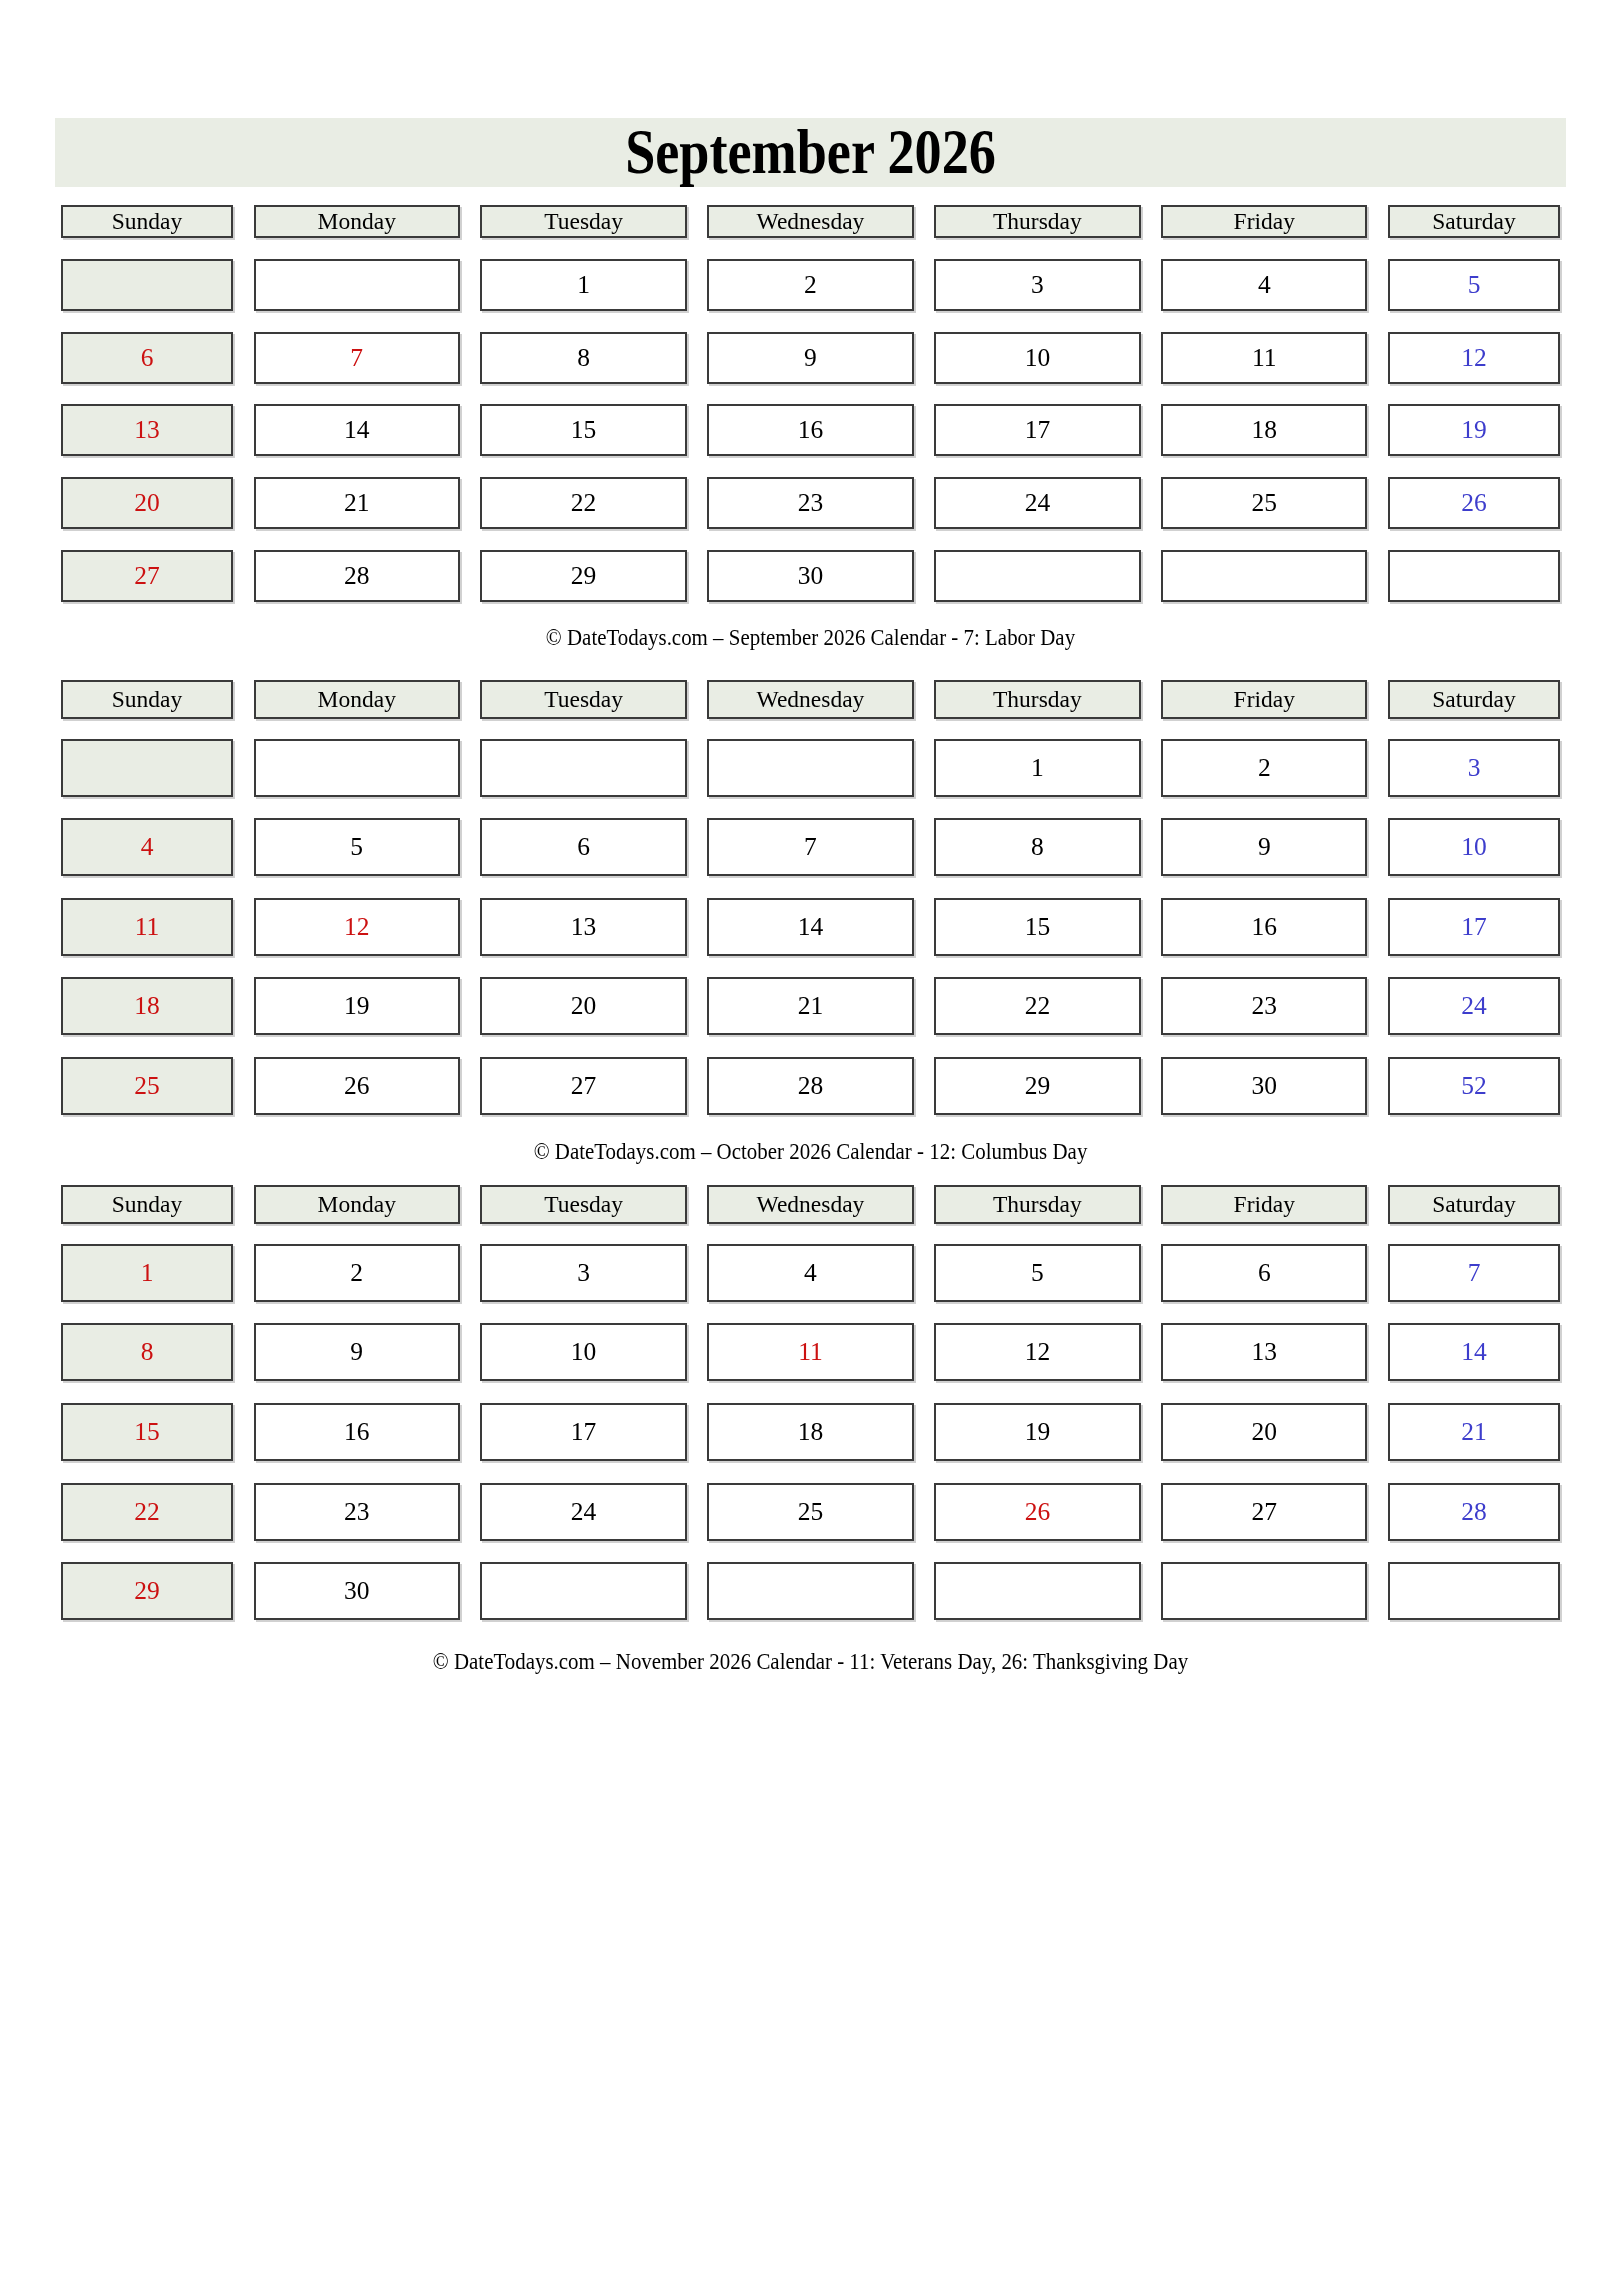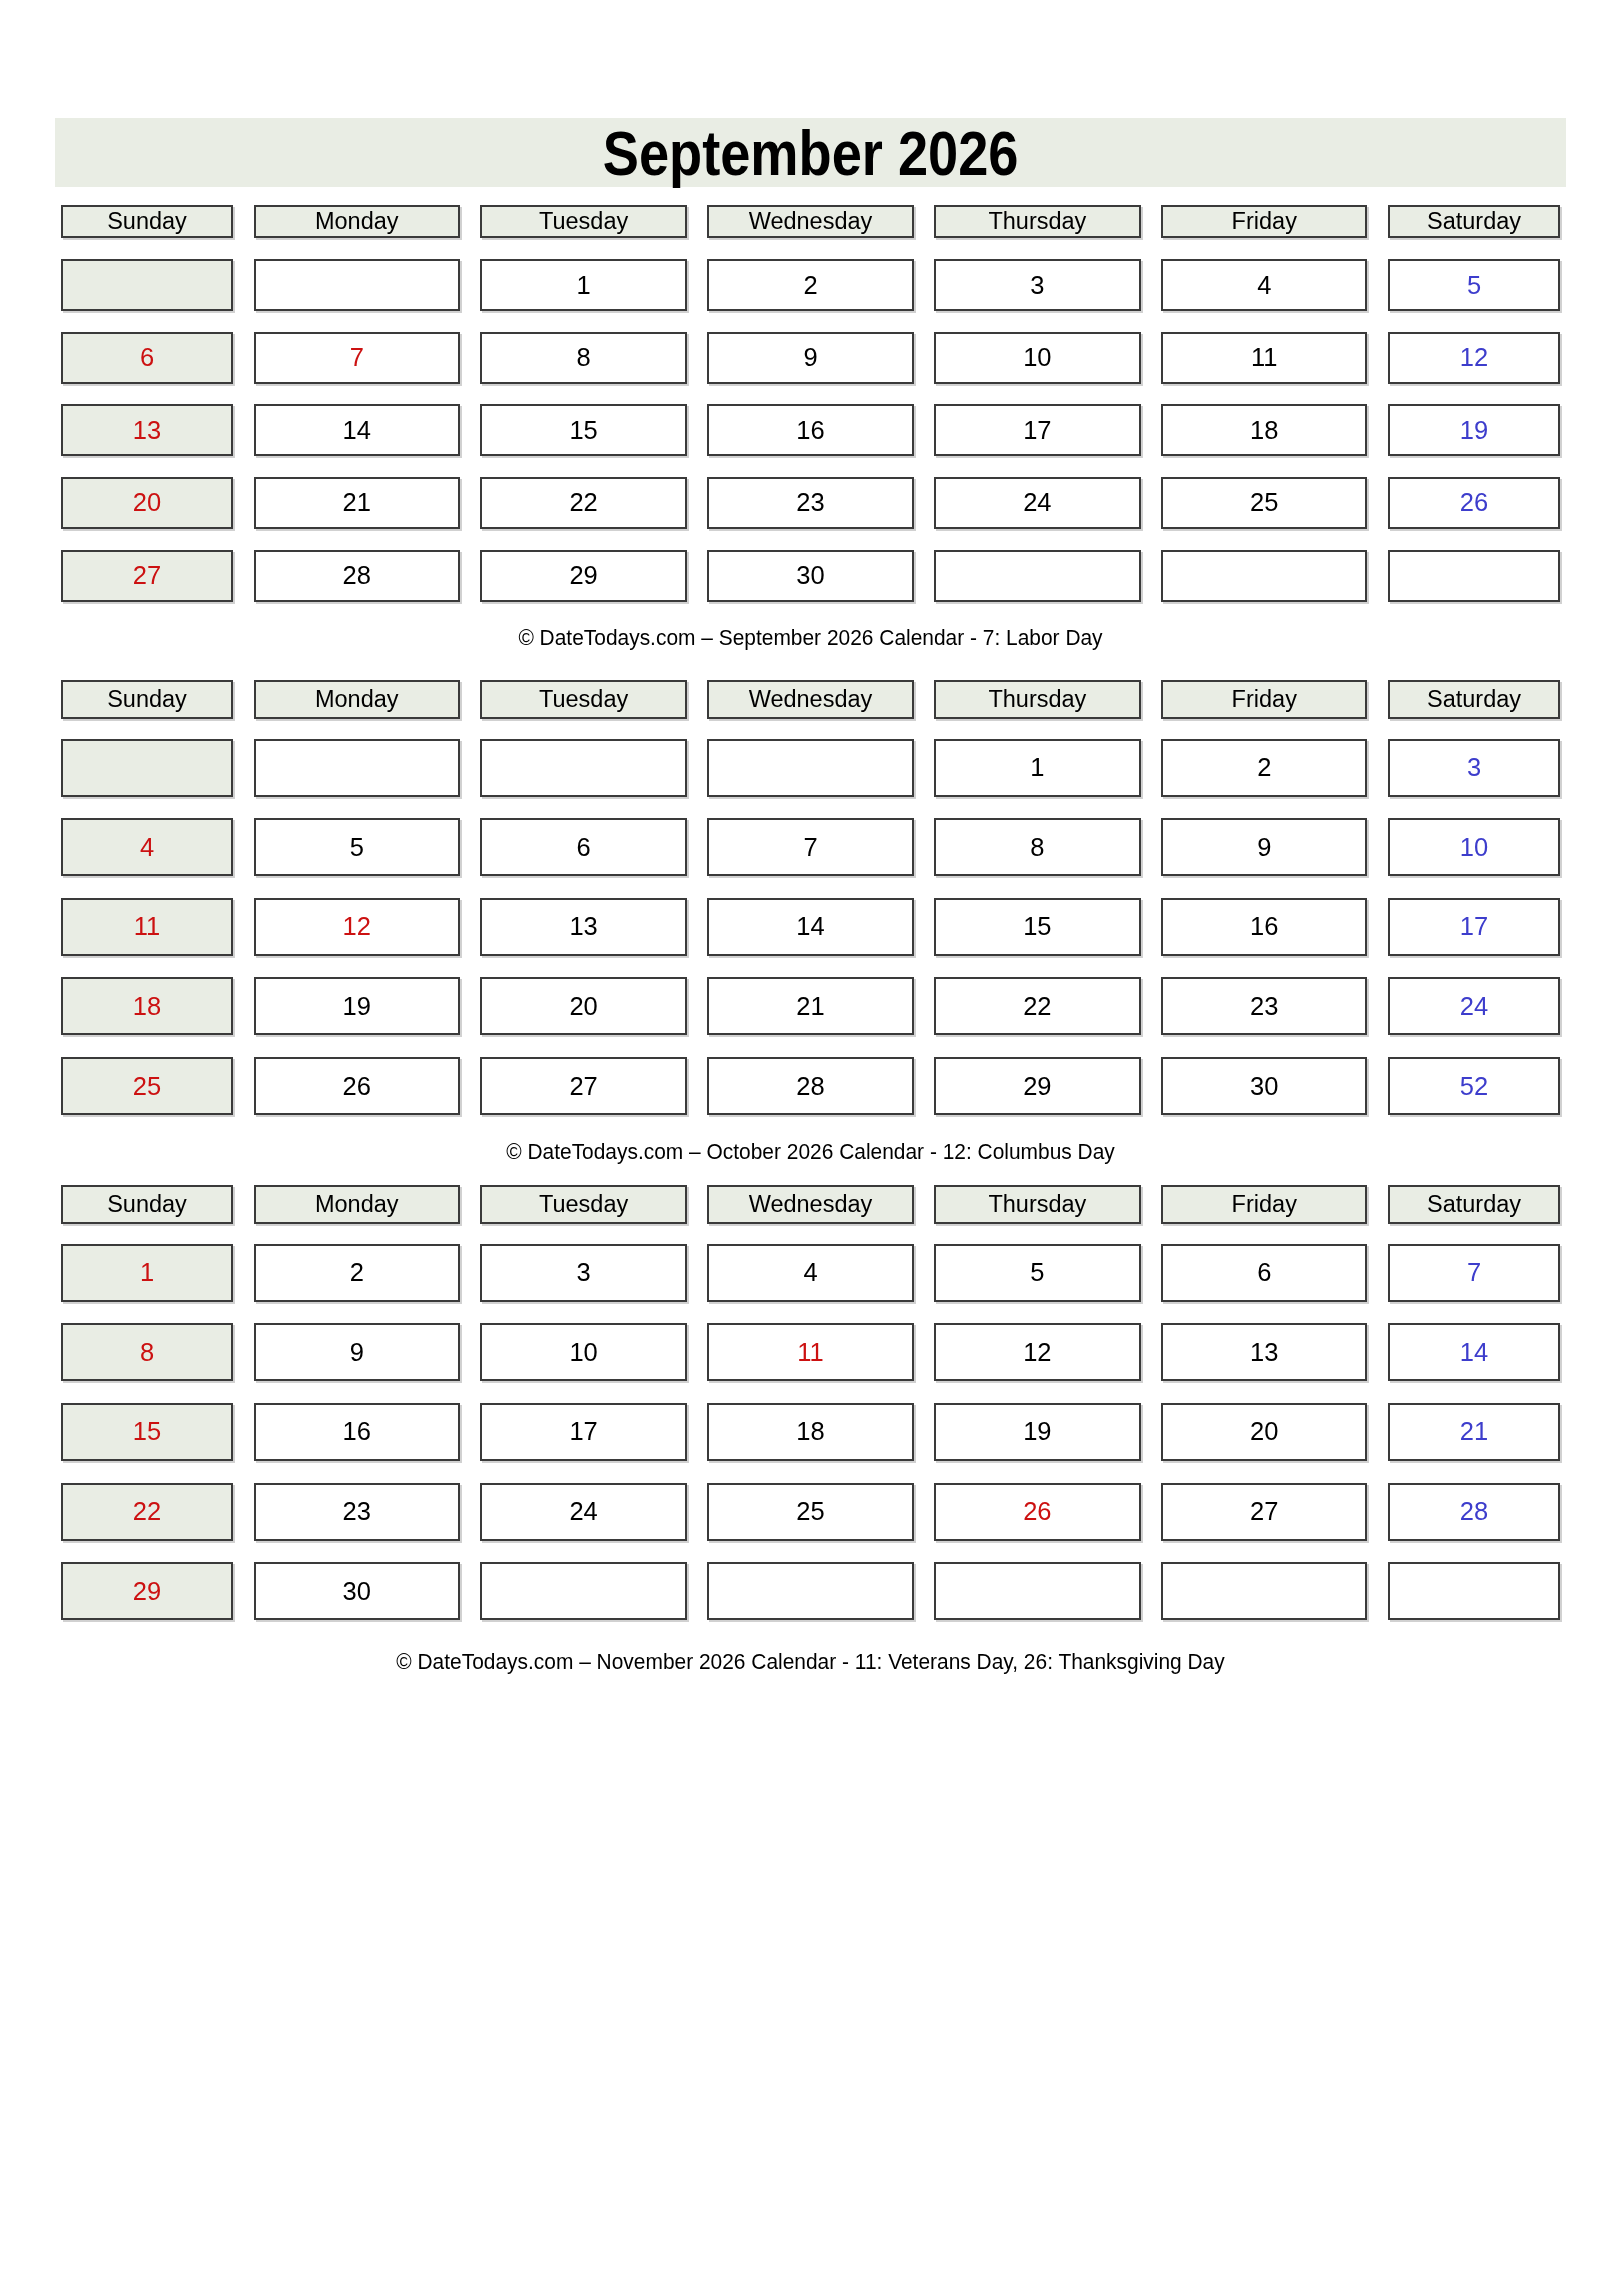--- a/index.html
+++ b/index.html
@@ -1,20 +1,20 @@
 <!DOCTYPE html>
 <html><head>
 <meta charset="utf-8">
 <style>
   html,body{margin:0;padding:0;background:#fff;}
   .page{
     position:relative;
     width:1621px;height:1703px;
     background:#ffffff;
-    font-family:Liberation Sans, sans-serif;
+    font-family:Liberation Serif, serif;
     color:#000;
     overflow:hidden;
   }
   .content{position:absolute;top:118px;left:0;right:0;}
 
   
   .title-band{
     margin:0 55px;height:69px;
     background:var(--shade);
     display:flex;align-items:center;justify-content:center;

